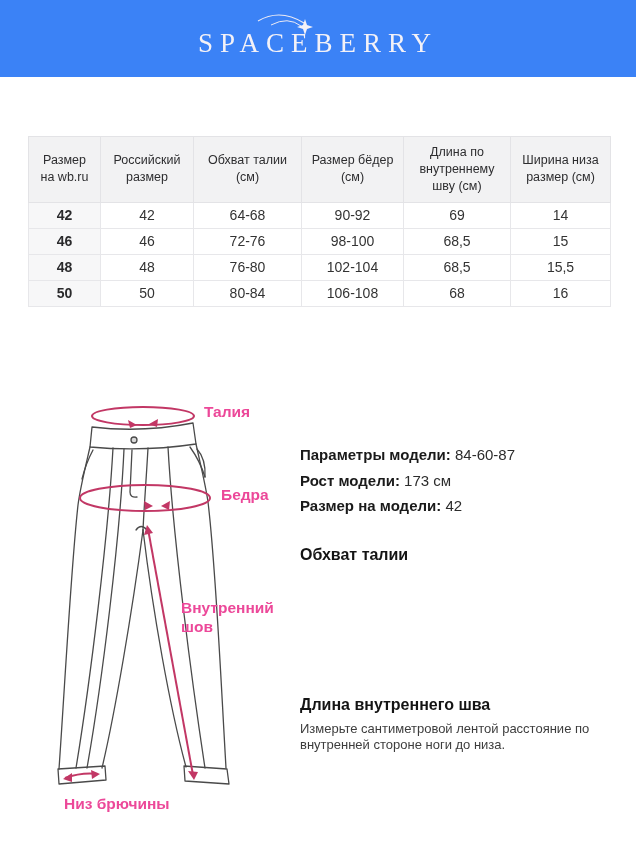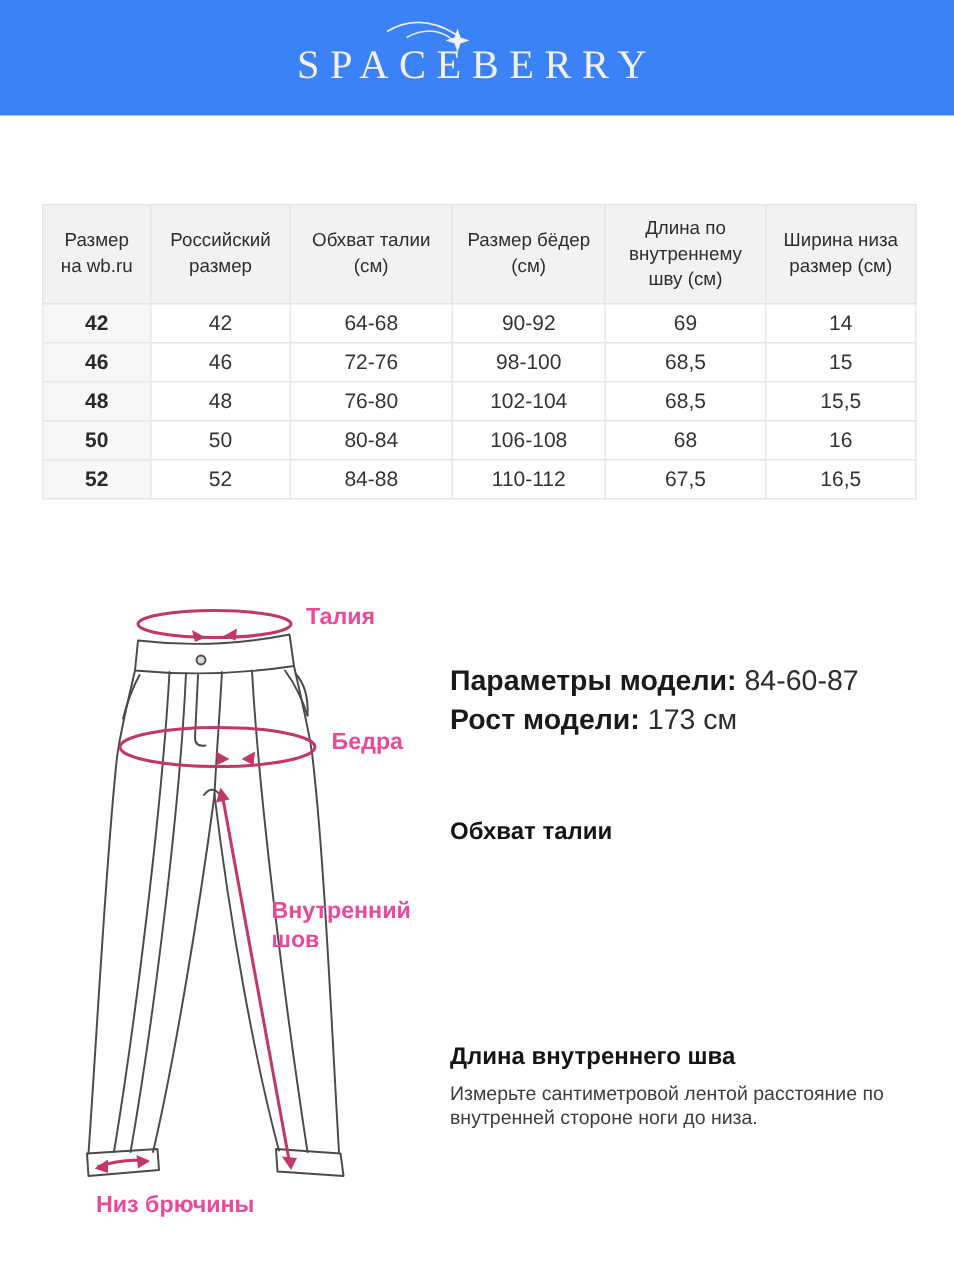--- a/index.html
+++ b/index.html
@@ -25,21 +25,21 @@
   .size-table td:first-child{background:#f7f7f8;font-weight:700;color:#2a2a2c;}
 
   
   .diagram{position:absolute;left:20px;top:383px;width:250px;height:437px;}
   .diag-label{position:absolute;font-weight:700;font-size:15.5px;color:#ec4899;
               line-height:19px;white-space:nowrap;}
   .diag-label.wrap{white-space:normal;width:100px;}
 
   
   .model-info{position:absolute;left:300px;top:442px;width:320px;}
-  .model-info .line{font-size:19px;line-height:25.5px;color:#222;}
+  .model-info .line{font-size:15px;line-height:25.5px;color:#222;}
   .model-info .lbl{font-weight:700;color:#1a1a1a;}
   .model-info .val{font-weight:400;color:#2c2c2c;}
 
   .guide-section{position:absolute;left:300px;width:306px;}
   .guide-section h3{margin:0 0 7px 0;font-size:16px;font-weight:700;color:#141414;}
   .guide-section p{margin:0;font-size:13px;line-height:15.5px;color:#3d3d3d;}
   #guide-0{top:546px;} #guide-1{top:619px;} #guide-2{top:696px;}
 </style>
 </head>
 <body>
@@ -102,28 +102,20 @@
           <td>15,5</td>
         </tr>
         <tr>
           <td>50</td>
           <td>50</td>
           <td>80-84</td>
           <td>106-108</td>
           <td>68</td>
           <td>16</td>
         </tr>
-        <tr>
-          <td>52</td>
-          <td>52</td>
-          <td>84-88</td>
-          <td>110-112</td>
-          <td>67,5</td>
-          <td>16,5</td>
-        </tr>
       </tbody>
   </table>
 
   <div class="diagram">
     <svg width="250" height="437" viewBox="0 0 250 437">
       <g fill="none" stroke="#4a4a4a" stroke-width="1.3" stroke-linecap="round" stroke-linejoin="round">
 
         <path d="M72,44 Q122,50 173,40 L176,61 Q123,69 70,64 Z"></path>
 
         <circle cx="114" cy="57" r="3" fill="#d9d9d9"></circle>
@@ -178,20 +170,24 @@
 
   <div class="model-info">
     <div class="line">
       <span class="lbl">Параметры модели:</span>
       <span class="val">84-60-87</span>
     </div>
     <div class="line">
       <span class="lbl">Рост модели:</span>
       <span class="val">173 см</span>
     </div>
+    <div class="line">
+      <span class="lbl">Размер на модели:</span>
+      <span class="val">42</span>
+    </div>
   </div>
 
   <div class="guide-section" id="guide-0">
     <h3>Обхват талии</h3>
   </div>
   <div class="guide-section" id="guide-2">
     <h3>Длина внутреннего шва</h3>
     <p>Измерьте сантиметровой лентой расстояние по внутренней стороне ноги до низа.</p>
   </div>
 

